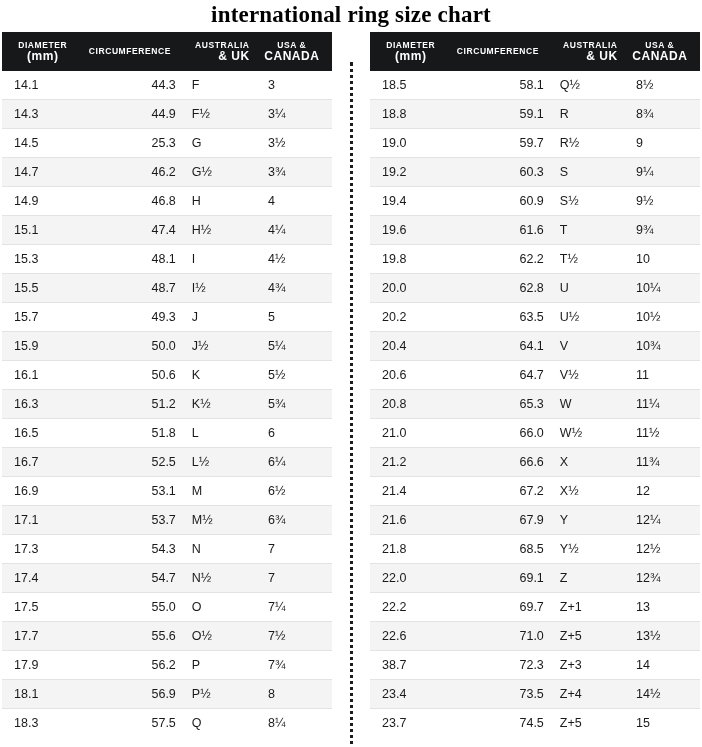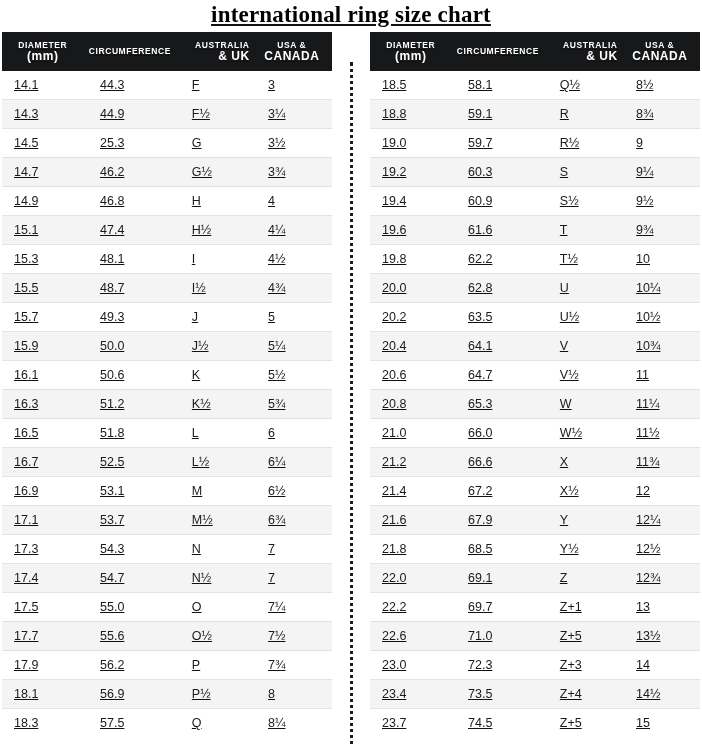--- a/index.html
+++ b/index.html
@@ -12,21 +12,20 @@
     height: 747px;
     font-family: "Liberation Sans", sans-serif;
     color: #111111;
     overflow: hidden;
   }
   .page {
     width: 702px;
     height: 747px;
     position: relative;
     box-sizing: border-box;
-    text-decoration: underline;
   }
   .chart-title {
     text-align: center;
     font-family: "Liberation Serif", serif;
     font-weight: bold;
     font-size: 23px;
     line-height: 26px;
     letter-spacing: 0.2px;
     padding: 2px 0 4px 0;
     margin: 0;
@@ -93,21 +92,21 @@
   tbody tr:nth-child(odd) td {
     background: #ffffff;
   }
   tbody tr:nth-child(even) td {
     background: #f4f4f4;
   }
   tbody tr:last-child td {
     border-bottom: none;
   }
   td.c-diameter { width: 25%; margin-top: 13px; }
-  td.c-circ { width: 28%; padding-left: 16px; }
+  td.c-circ { width: 28%; padding-left: 16px; text-align: right; }
   td.c-auk { width: 23%; padding-left: 16px; }
   td.c-usa { width: 24%; padding-left: 16px; }
   th.c-diameter { width: 25%; }
   th.c-circ { width: 28%; }
   th.c-auk { width: 23%; text-align: right; }
   th.c-usa { width: 24%; }
 </style>
 </head>
 <body>
 
@@ -421,21 +420,21 @@
               <td class="c-auk">Z+1</td>
               <td class="c-usa">13</td>
             </tr>
             <tr>
               <td class="c-diameter">22.6</td>
               <td class="c-circ">71.0</td>
               <td class="c-auk">Z+5</td>
               <td class="c-usa">13½</td>
             </tr>
             <tr>
-              <td class="c-diameter">23.0</td>
+              <td class="c-diameter">38.7</td>
               <td class="c-circ">72.3</td>
               <td class="c-auk">Z+3</td>
               <td class="c-usa">14</td>
             </tr>
             <tr>
               <td class="c-diameter">23.4</td>
               <td class="c-circ">73.5</td>
               <td class="c-auk">Z+4</td>
               <td class="c-usa">14½</td>
             </tr>

